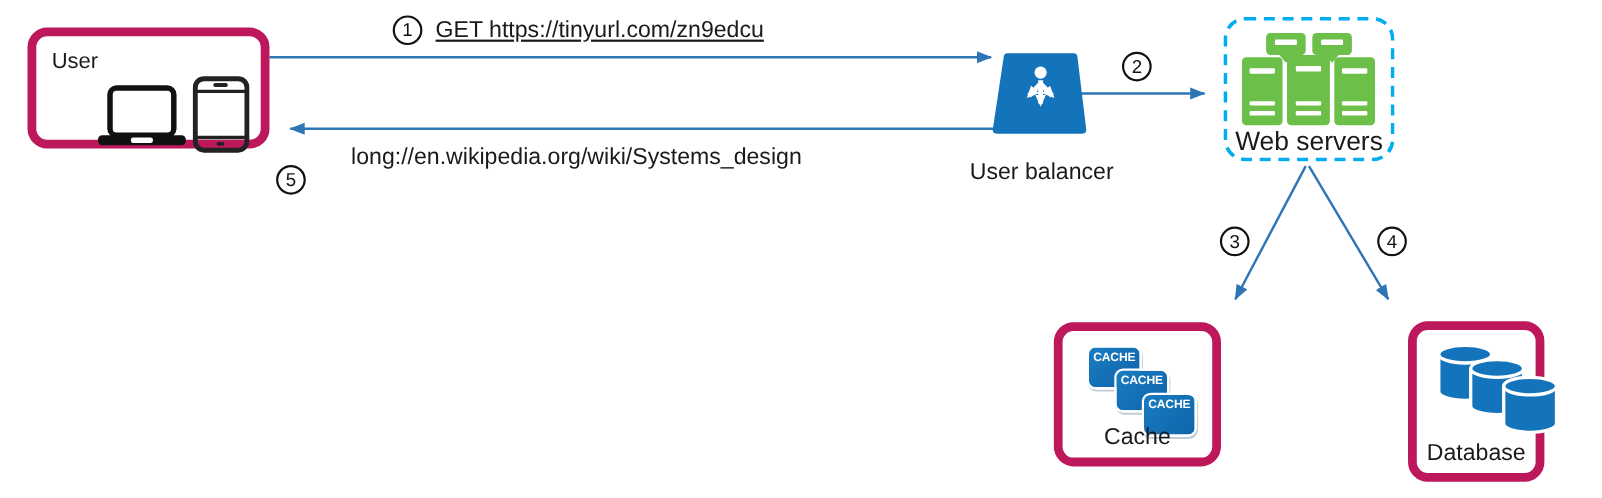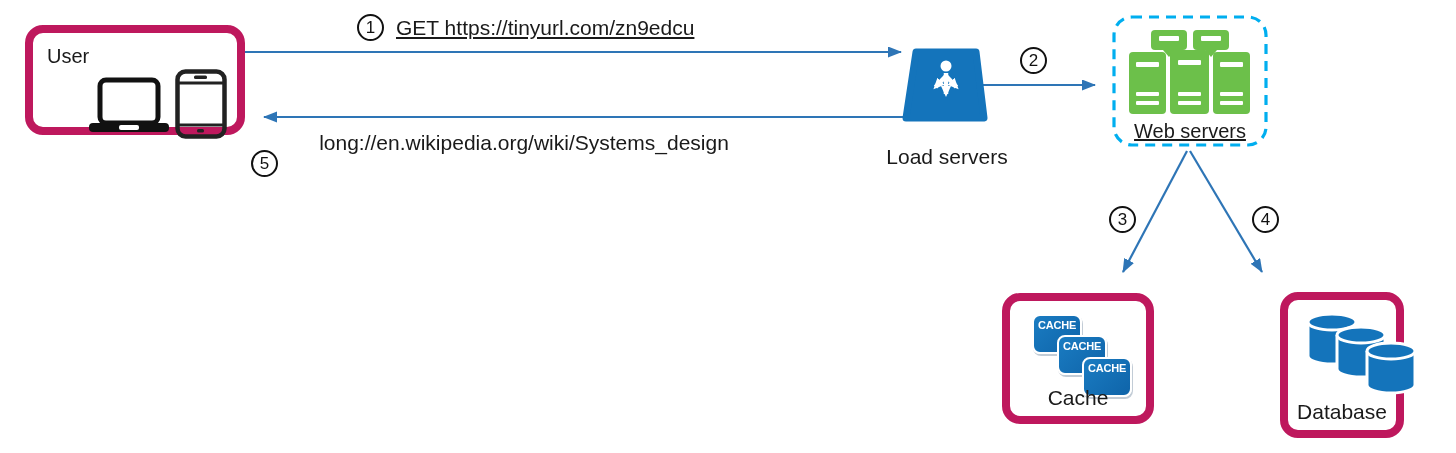--- a/index.html
+++ b/index.html
@@ -71,21 +71,21 @@
     <div class="center">long://en.wikipedia.org/wiki/Systems_design</div>
   </div>
 
   <svg class="abs" style="left:900px;top:44px;" width="95" height="80" viewBox="0 0 95 80">
     <path d="M16,8 H76 L84,74 H6 Z" fill="#1474bb" stroke="#1474bb" stroke-width="7" stroke-linejoin="round"></path>
     <circle cx="46" cy="22" r="5.5" fill="#fff"></circle>
     <path d="M46,29 L46,50" stroke="#fff" stroke-width="4.5" marker-end="url(#wh)"></path>
     <path d="M46,32 L35.5,43" stroke="#fff" stroke-width="4.5" marker-end="url(#wh)"></path>
     <path d="M46,32 L56.5,43" stroke="#fff" stroke-width="4.5" marker-end="url(#wh)"></path>
   </svg>
-  <div class="lbl center" style="left:852px;top:145px;width:190px;">Load servers</div>
+  <div class="lbl center" style="left:852px;top:145px;width:190px;">User balancer</div>
 
   <div class="num-circle" style="left:1020px;top:47px;">
     <span>2</span>
   </div>
 
   <div class="abs" style="left:1112px;top:15px;width:156px;height:132px;">
     <svg class="abs" style="left:0;top:0;" width="156" height="132" viewBox="0 0 156 132">
       <rect x="2" y="2" width="152" height="128" rx="18" fill="none" stroke="#00aeef" stroke-width="3.2" stroke-dasharray="10 7"></rect>
     </svg>
     <svg class="abs" style="left:17px;top:15px;" width="122" height="84" viewBox="0 0 122 84">
@@ -105,31 +105,31 @@
         <rect x="7" y="62" width="23" height="4" rx="1"></rect>
         <rect x="7" y="71" width="23" height="4" rx="1"></rect>
         <rect x="49" y="30" width="23" height="5" rx="1"></rect>
         <rect x="49" y="62" width="23" height="4" rx="1"></rect>
         <rect x="49" y="71" width="23" height="4" rx="1"></rect>
         <rect x="91" y="32" width="23" height="5" rx="1"></rect>
         <rect x="91" y="62" width="23" height="4" rx="1"></rect>
         <rect x="91" y="71" width="23" height="4" rx="1"></rect>
       </g>
     </svg>
-    <div class="node-label-bottom" style="bottom:4px;font-size:20px;text-decoration:underline;">Web servers</div>
+    <div class="node-label-bottom" style="bottom:4px;font-size:24px;">Web servers</div>
   </div>
 
   <div class="num-circle" style="left:1109px;top:206px;">
     <span>3</span>
   </div>
   <div class="num-circle" style="left:1252px;top:206px;">
     <span>4</span>
   </div>
 
-  <div class="node-box" style="left:958px;top:293px;width:152px;height:131px;margin-left:44px;">
+  <div class="node-box" style="left:958px;top:293px;width:152px;height:131px;">
     <div>
       <div class="cache-chip" style="left:22px;top:13px;">
         <span>CACHE</span>
       </div>
       <div class="cache-chip" style="left:47px;top:34px;">
         <span>CACHE</span>
       </div>
       <div class="cache-chip" style="left:72px;top:56px;">
         <span>CACHE</span>
       </div>

